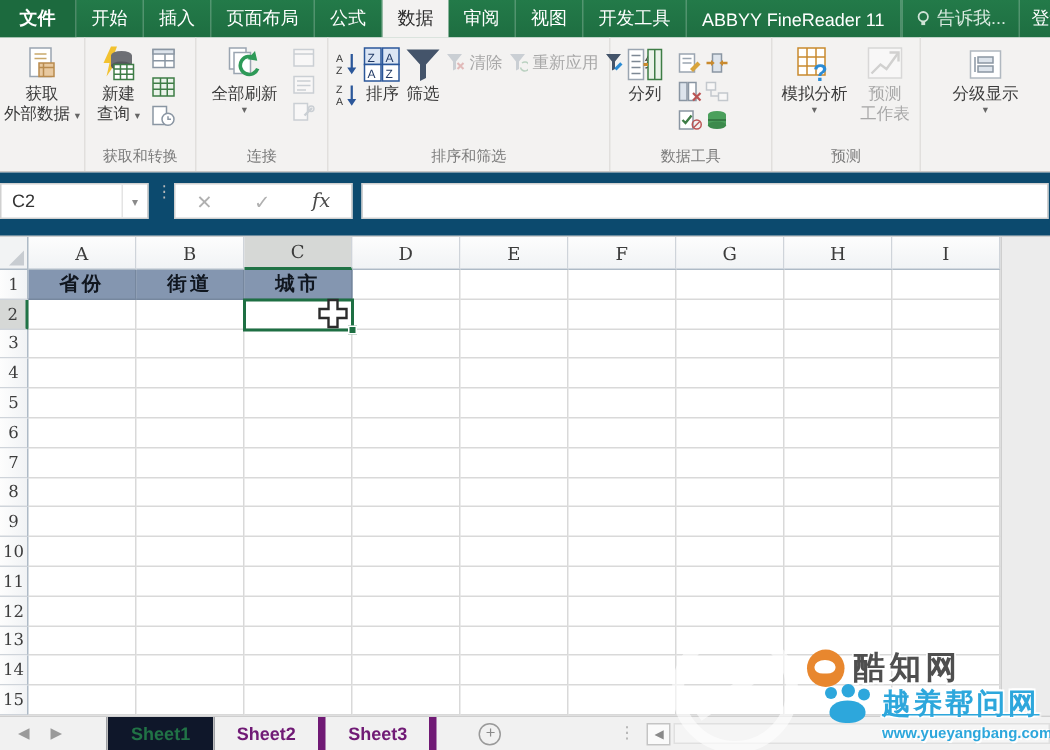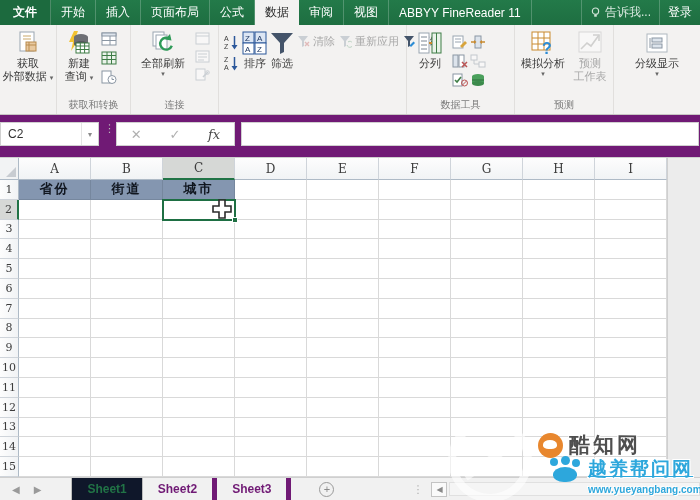--- a/index.html
+++ b/index.html
@@ -38,21 +38,21 @@
   .smallrow { display:flex; align-items:center; font-size:11px; color:#3b3b3b;
     gap:3px; height:19px; white-space:nowrap; padding:0 2px; cursor:default; }
   .grayed { color:#a8a8a8; }
   .grayed svg { opacity:.45; }
   .minis { display:flex; flex-direction:column; gap:5px; padding:3px 2px 0; }
   .minigrid { display:grid; grid-template-columns:18px 18px; grid-auto-rows:19px;
     padding-top:3px; align-items:center; justify-items:center; }
 
   
   .fbar { position:absolute; top:115px; left:0; right:0; height:43px;
-    background:#701a75; border-bottom:1px solid #cfcfcf; }
+    background:#0c4a6e; border-bottom:1px solid #cfcfcf; }
   .namebox { position:absolute; left:0; top:7px; width:99px; height:24px;
     background:#fff; border:1px solid #d0d0d0; display:flex; align-items:center;
     font-size:12px; color:#333; padding-left:7px; }
   .namebox .nb-arrow { margin-left:auto; padding:0 6px; color:#8a8a8a; font-size:8px;
     border-left:1px solid #e4e4e4; align-self:stretch; display:flex; align-items:center; }
   .nbdots { position:absolute; left:104px; top:10px; color:#b9b9b9; font-size:11px; letter-spacing:0; line-height:6px; }
   .fbtns { position:absolute; left:116px; top:7px; width:119px; height:24px;
     background:#fff; border:1px solid #d0d0d0; display:flex; align-items:center;
     justify-content:space-around; }
   .fx { font-family:"DejaVu Serif", serif; font-style:italic; font-size:13px; color:#4a4a4a; }
@@ -139,20 +139,21 @@
 <div class="tabbar">
   <div style="display:flex;align-items:stretch;">
       <div class="rtab file">文件</div>
       <div class="rtab">开始</div>
       <div class="rtab">插入</div>
       <div class="rtab">页面布局</div>
       <div class="rtab">公式</div>
       <div class="rtab active">数据</div>
       <div class="rtab">审阅</div>
       <div class="rtab">视图</div>
+      <div class="rtab">开发工具</div>
       <div class="rtab">ABBYY FineReader 11</div>
     </div>
   <div class="tab-right">
     <div class="tr-item">
       <svg class="bulb" viewBox="0 0 12 12">
           <circle cx="6" cy="4.5" r="3.4" fill="none" stroke="#cfe3d6" stroke-width="1.3"></circle>
           <rect x="4.6" y="8" width="2.8" height="2.6" fill="#cfe3d6"></rect>
         </svg>
       <span style="color:#d8e9df;">告诉我...</span>
     </div>
@@ -309,20 +310,21 @@
         </div>
         <div class="smallrow">
           <svg width="13" height="13" viewBox="0 0 13 13">
               <polygon points="1,1 11,1 7,6 7,11 5,12 5,6" fill="#44546a"></polygon>
               <path d="M8 12l4-4-1.5-1.5-4 4z" fill="#2b8bd4"></path>
             </svg>
           <span>高级</span>
         </div>
       </div>
     </div>
+    <div class="rg-label">排序和筛选</div>
   </div>
 
   <div class="rgroup" style="width:108px">
     <div class="rg-content">
       <div class="bigbtn" style="width:42px">
         <svg width="26" height="26" viewBox="0 0 26 26">
           <rect x="2" y="3" width="10" height="20" fill="#fff" stroke="#9aa5b1"></rect>
           <line x1="4" y1="7" x2="10" y2="7" stroke="#7d8894"></line>
             <line x1="4" y1="11" x2="10" y2="11" stroke="#7d8894"></line>
             <line x1="4" y1="15" x2="10" y2="15" stroke="#7d8894"></line>

